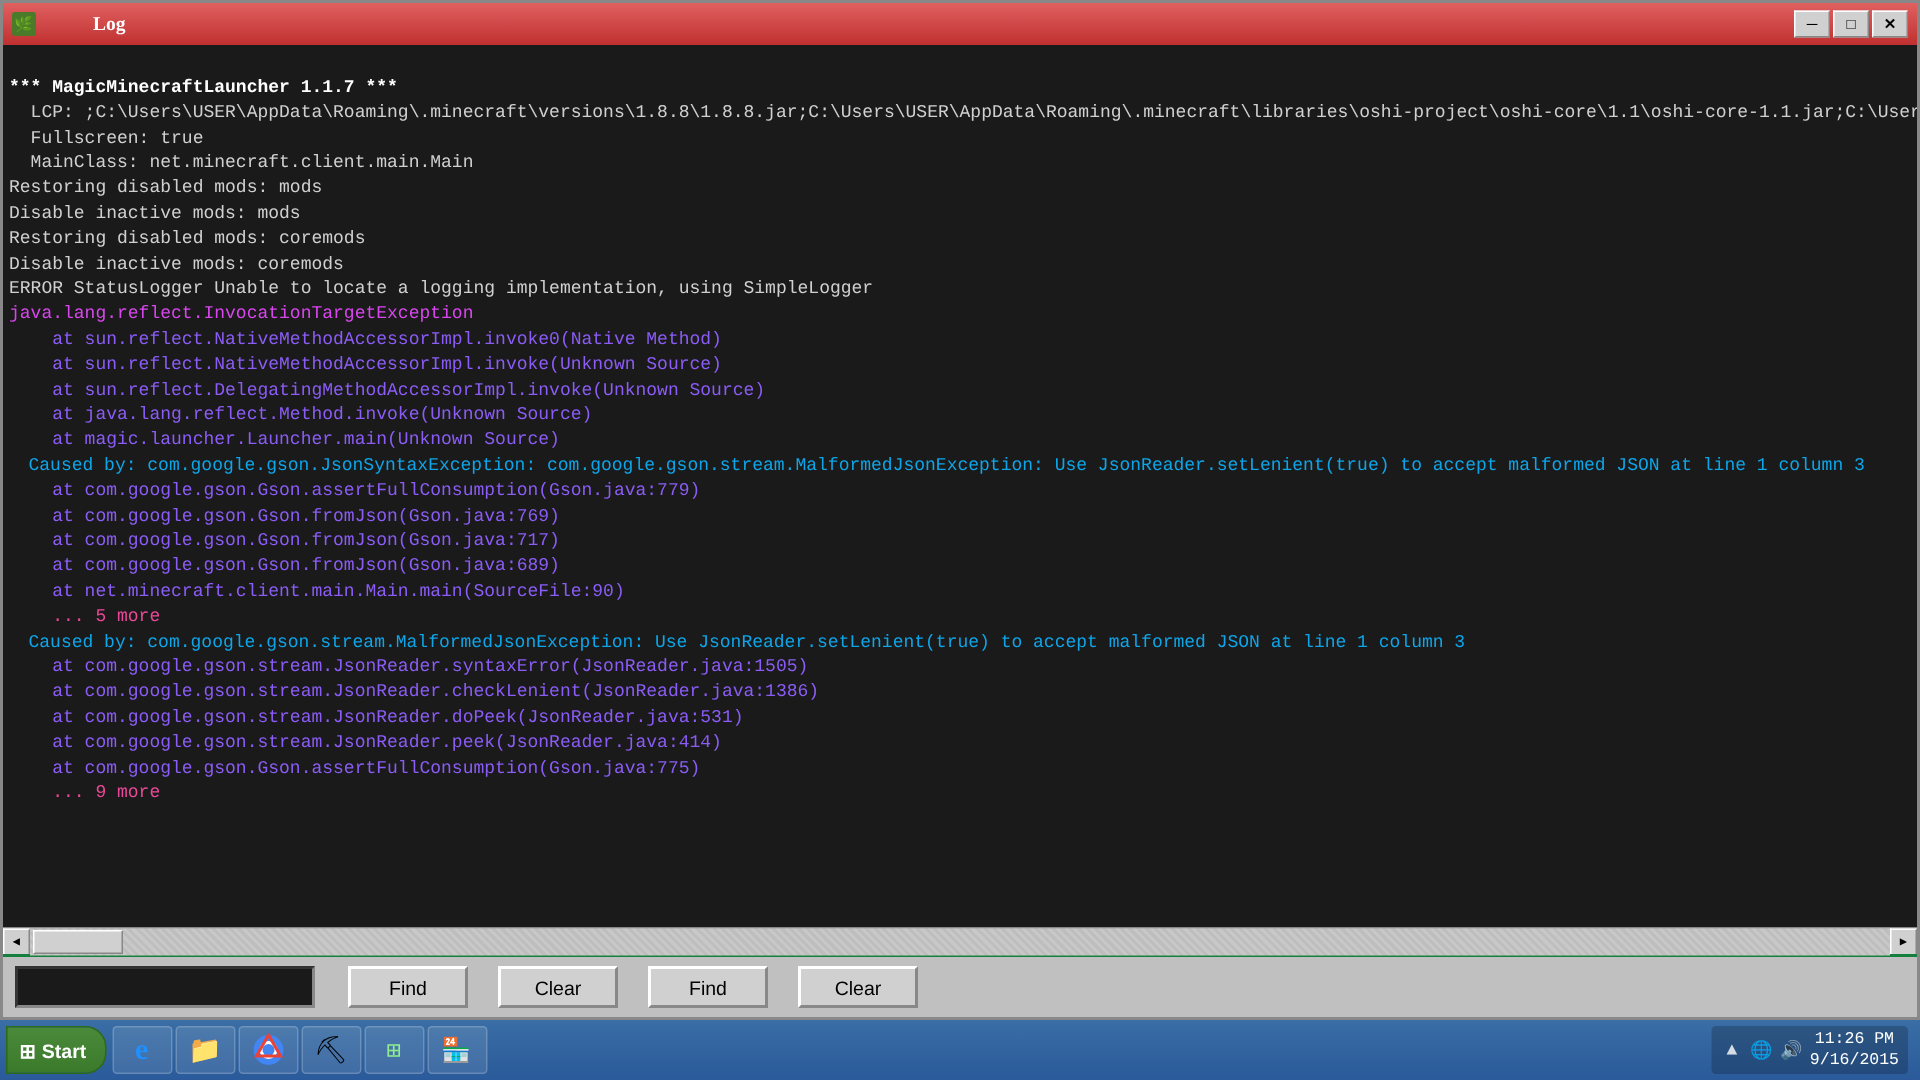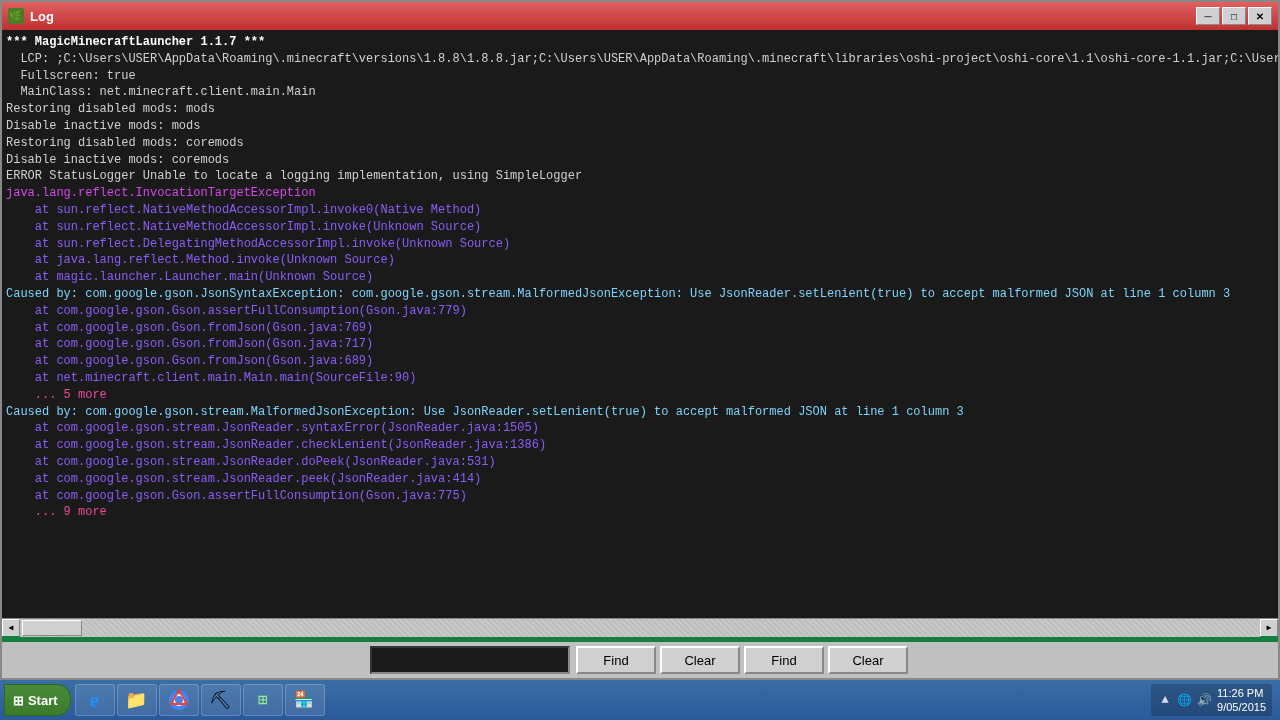--- a/index.html
+++ b/index.html
@@ -43,23 +43,24 @@
       background: #4a7a2a;
       border-radius: 2px;
       display: flex;
       align-items: center;
       justify-content: center;
       font-size: 10px;
     }
 
     .title-bar-title {
       color: white;
-      font-family: Liberation Sans, sans-serif;
+      font-family: Liberation Serif, serif;
       font-size: 13px;
       font-weight: bold;
+      margin-left: 32px;
     }
 
     .title-bar-buttons {
       display: flex;
       gap: 2px;
     }
 
     .title-btn {
       width: 24px;
       height: 18px;
@@ -78,21 +79,21 @@
     .title-btn.close-btn {
       background: #d0d0d0;
     }
 
     
     .log-area {
       background: #1a1a1a;
       color: #d0d0d0;
       flex: 1;
       overflow: hidden;
-      padding: 4px 4px;
+      padding: 20px 4px;
       font-family: 'Courier New', Courier, monospace;
       font-size: 12px;
       line-height: 1.4;
       white-space: pre;
       overflow-x: hidden;
       overflow-y: hidden;
     }
 
     
     .scrollbar-area {
@@ -142,25 +143,25 @@
       border-left-color: #fff;
       position: absolute;
       top: 1px;
       left: 2px;
     }
 
     
     .toolbar {
       height: 42px;
       background: #c0c0c0;
-      border-top: 6px solid #15803d;
-      display: flex;
-      align-items: center;
-      justify-content: center;
-      gap: 0;
+      border-top: 2px solid #15803d;
+      display: flex;
+      align-items: center;
+      justify-content: flex-start;
+      gap: 16px;
       padding: 4px 8px;
       flex-shrink: 0;
     }
 
     .search-input {
       width: 200px;
       height: 28px;
       background: #1a1a1a;
       border: 2px inset #888;
       color: #d0d0d0;
@@ -252,40 +253,40 @@
       display: flex;
       align-items: center;
       gap: 4px;
       background: rgba(0,0,0,0.2);
       padding: 2px 6px;
       border-radius: 3px;
       height: 32px;
     }
 
     .clock {
-      text-align: left;
+      text-align: center;
       color: white;
-      font-family: Liberation Sans, sans-serif;
+      font-family: Liberation Mono, monospace;
       font-size: 11px;
       line-height: 1.3;
     }
 
     .tray-icon {
       width: 16px;
       height: 16px;
       display: flex;
       align-items: center;
       justify-content: center;
       font-size: 12px;
       color: white;
       opacity: 0.8;
     }
 
     .error-line { color: #d946ef; }
-    .cause-line { color: #7dd3fc; }
+    .cause-line { color: #0ea5e9; margin-left: 13px; }
     .normal-line { color: #d0d0d0; }
     .header-line { color: #ffffff; font-weight: bold; }
     .indent-line { color: #8b5cf6; }
 
     .show-more { color: #ec4899; }
   </style>
 </head>
 <body>
 
 <div class="window">
@@ -357,17 +358,17 @@
     </div>
   </div>
 
   <div class="taskbar-right">
     <div class="sys-tray">
       <div class="tray-icon">▲</div>
       <div class="tray-icon">🌐</div>
       <div class="tray-icon">🔊</div>
       <div class="clock">
         <div>11:26 PM</div>
-        <div>9/05/2015</div>
+        <div>9/16/2015</div>
       </div>
     </div>
   </div>
 </div>
 
 </body></html>

